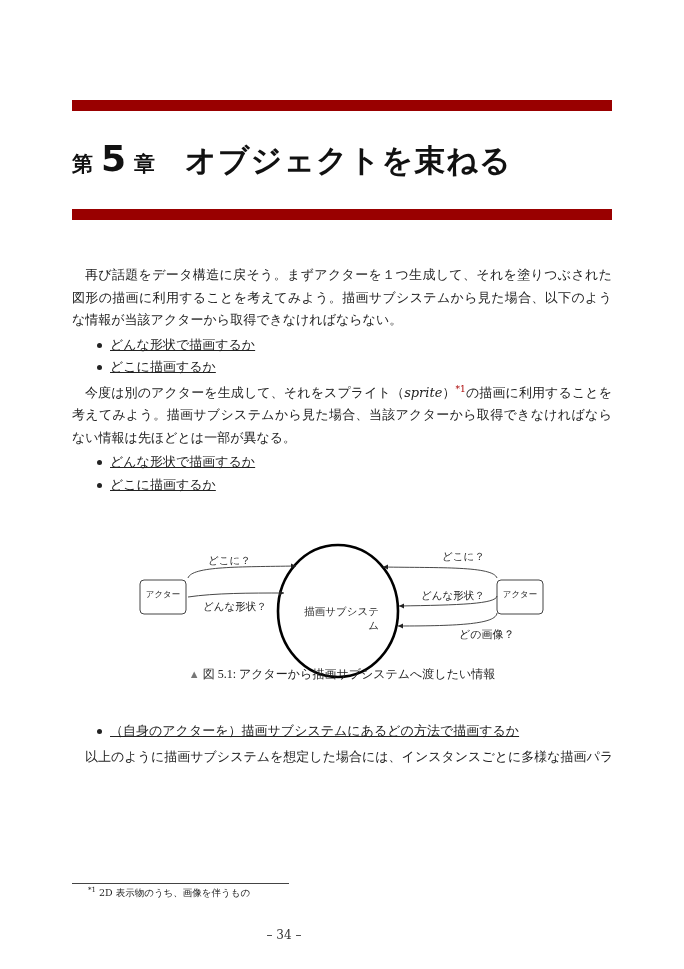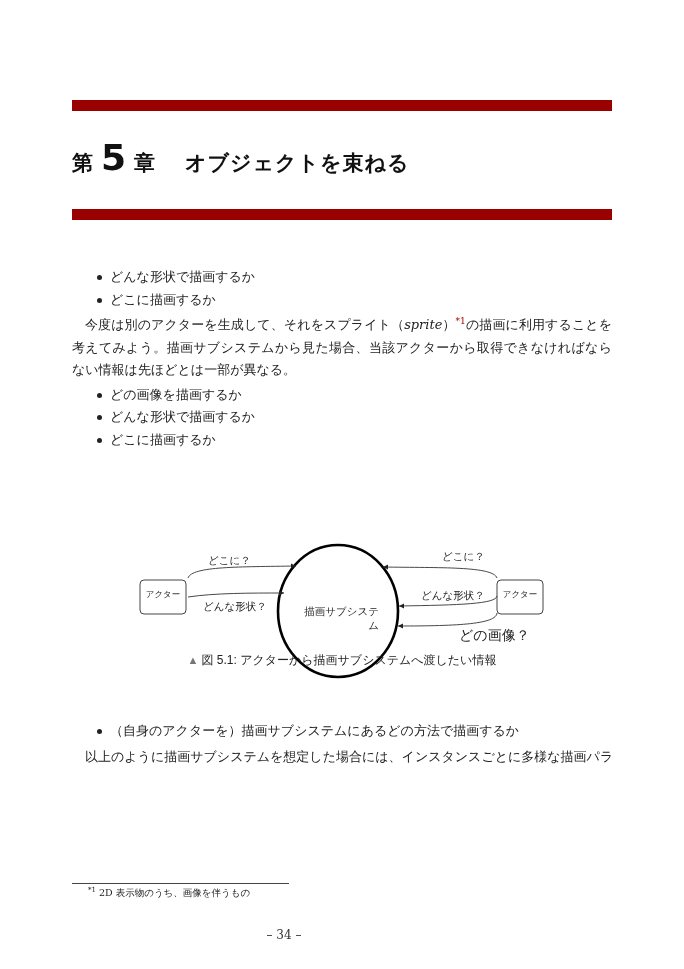--- a/index.html
+++ b/index.html
@@ -5,58 +5,58 @@
   html, body { margin: 0; padding: 0; background: #ffffff; }
   body { width: 684px; height: 969px; position: relative; overflow: hidden;
          font-family: "DejaVu Serif", "Liberation Serif", serif; color: #222; }
   .bar { position: absolute; left: 72px; width: 540px; height: 11px; background: #990000; }
   .bar.top { top: 100px; }
   .bar.bottom { top: 209px; }
   .chapter { position: absolute; left: 72px; top: 140px; height: 44px; display: flex; align-items: baseline;
              font-family: "DejaVu Sans", "Liberation Sans", sans-serif; font-weight: bold; color: #111; }
   .chapter .dai, .chapter .sho { font-size: 21px; }
   .chapter .num { font-size: 36px; margin: 0 8px; line-height: 1; }
-  .chapter .title { font-size: 21px; margin-left: 30px; letter-spacing: 1px; }
+  .chapter .title { font-size: 31px; margin-left: 30px; letter-spacing: 1px; }
   .body { position: absolute; left: 72px; width: 540px; font-size: 13px; line-height: 22.5px; }
   p { margin: 0; text-indent: 13px; text-align: justify; }
-  ul { list-style: none; margin: 2px 0 3px 0; padding: 0; }
+  ul { list-style: none; margin: 2px 0 3px 0; padding: 0; text-decoration: underline; }
   li { position: relative; padding-left: 38px; line-height: 22.5px; }
   li::before { content: ""; position: absolute; left: 25px; top: 9px; width: 5px; height: 5px; border-radius: 50%; background: #222; }
   sup { color: #a00; font-size: 9px; line-height: 0; }
   .it { font-style: italic; margin-top: 16px; }
   .figure { position: absolute; left: 0; top: 535px; width: 684px; height: 180px; }
   .figure svg { position: absolute; left: 0; top: 0; }
-  .caption { position: absolute; top: 652px; left: 0; width: 684px; text-align: center;
-             font-family: Liberation Sans, sans-serif; font-size: 12px; color: #222; }
+  .caption { position: absolute; top: 666px; left: 0; width: 684px; text-align: center;
+             font-family: Liberation Serif, serif; font-size: 12px; color: #222; }
   .caption .tri { color: #777; font-size: 11px; margin-right: 3px; }
   .fn-rule { position: absolute; left: 72px; top: 883px; width: 217px; height: 1px; background: #444; }
   .footnote { position: absolute; left: 88px; top: 887px; font-size: 9.5px; color: #222; text-align: right; }
   .footnote sup { color: #222; font-size: 7px; }
   .pageno { position: absolute; top: 928px; left: 0; width: 568px; text-align: center; font-size: 12px; color: #333; }
 </style>
 </head>
 <body>
 
 <div class="bar top"></div>
 <div class="chapter">
   <span class="dai">第</span>
   <span class="num">5</span>
   <span class="sho">章</span>
   <span class="title">オブジェクトを束ねる</span>
 </div>
 <div class="bar bottom"></div>
 
 <div class="body" style="top:264px;">
+  <p>再び話題をデータ構造に戻そう。まずアクターを１つ生成して、それを塗りつぶされた図形の描画に利用することを考えてみよう。描画サブシステムから見た場合、以下のような情報が当該アクターから取得できなければならない。</p>
   <ul>
     <li>どんな形状で描画するか</li>
     <li>どこに描画するか</li>
   </ul>
   <p><span>今度は別のアクターを生成して、それをスプライト（</span><span class="it">sprite</span><span>）</span><sup>*1</sup><span>の描画に利用することを考えてみよう。描画サブシステムから見た場合、当該アクターから取得できなければならない情報は先ほどとは一部が異なる。</span></p>
   <ul>
-    <li>どの画像を描画するか</li>
     <li>どんな形状で描画するか</li>
     <li>どこに描画するか</li>
   </ul>
 </div>
 
 <div class="figure">
   <svg width="684" height="150" viewBox="0 535 684 150">
     <defs>
       <marker id="ah" markerWidth="7" markerHeight="7" refX="6" refY="3" orient="auto">
         <path d="M0,0 L6,3 L0,6 Z" fill="#222"></path>
@@ -77,21 +77,21 @@
     <path d="M497,613 C496,624 460,626 398,626" fill="none" stroke="#333" stroke-width="0.9" marker-end="url(#ah)"></path>
   </svg>
 
   <div style="position:absolute;left:297px;top:70px;width:82px;text-align:right;font-family:'DejaVu Sans','Liberation Sans',sans-serif;font-size:10.5px;color:#222;">描画サブシステム</div>
   <div style="position:absolute;left:140px;top:54px;width:46px;text-align:center;font-family:'DejaVu Sans','Liberation Sans',sans-serif;font-size:8.5px;color:#222;">アクター</div>
   <div style="position:absolute;left:497px;top:54px;width:46px;text-align:center;font-family:'DejaVu Sans','Liberation Sans',sans-serif;font-size:8.5px;color:#222;">アクター</div>
   <div style="position:absolute;left:208px;top:19px;font-family:'DejaVu Sans','Liberation Sans',sans-serif;font-size:10.5px;color:#222;">どこに？</div>
   <div style="position:absolute;left:203px;top:65px;font-family:'DejaVu Sans','Liberation Sans',sans-serif;font-size:10.5px;color:#222;">どんな形状？</div>
   <div style="position:absolute;left:442px;top:15px;font-family:'DejaVu Sans','Liberation Sans',sans-serif;font-size:10.5px;color:#222;">どこに？</div>
   <div style="position:absolute;left:421px;top:54px;font-family:'DejaVu Sans','Liberation Sans',sans-serif;font-size:10.5px;color:#222;">どんな形状？</div>
-  <div style="position:absolute;left:459px;top:92px;font-family:'DejaVu Sans','Liberation Sans',sans-serif;font-size:14px;color:#222;">どの画像？</div>
+  <div style="position:absolute;left:459px;top:92px;font-family:'DejaVu Sans','Liberation Sans',sans-serif;font-size:11px;color:#222;">どの画像？</div>
 </div>
 
 <div class="caption">
   <span class="tri">▲</span><span>図 5.1: アクターから描画サブシステムへ渡したい情報</span>
 </div>
 
 <div class="body" style="top:718px;">
   <ul>
     <li>（自身のアクターを）描画サブシステムにあるどの方法で描画するか</li>
   </ul>

